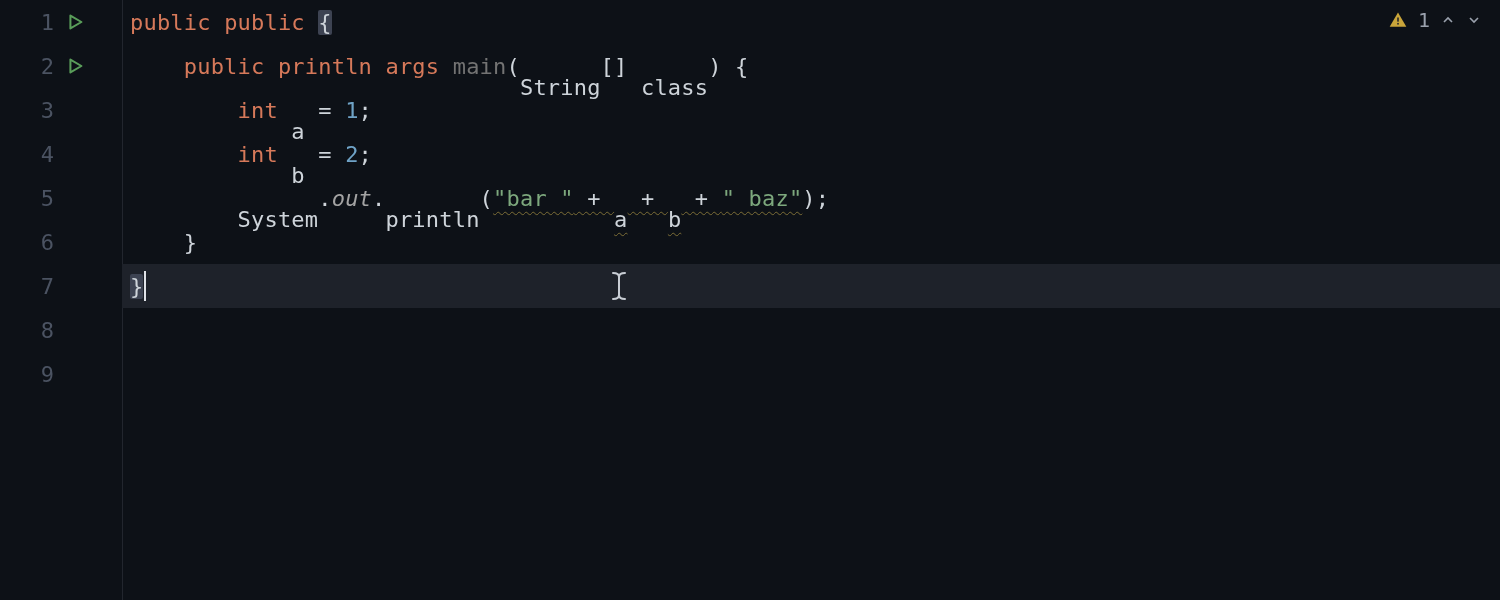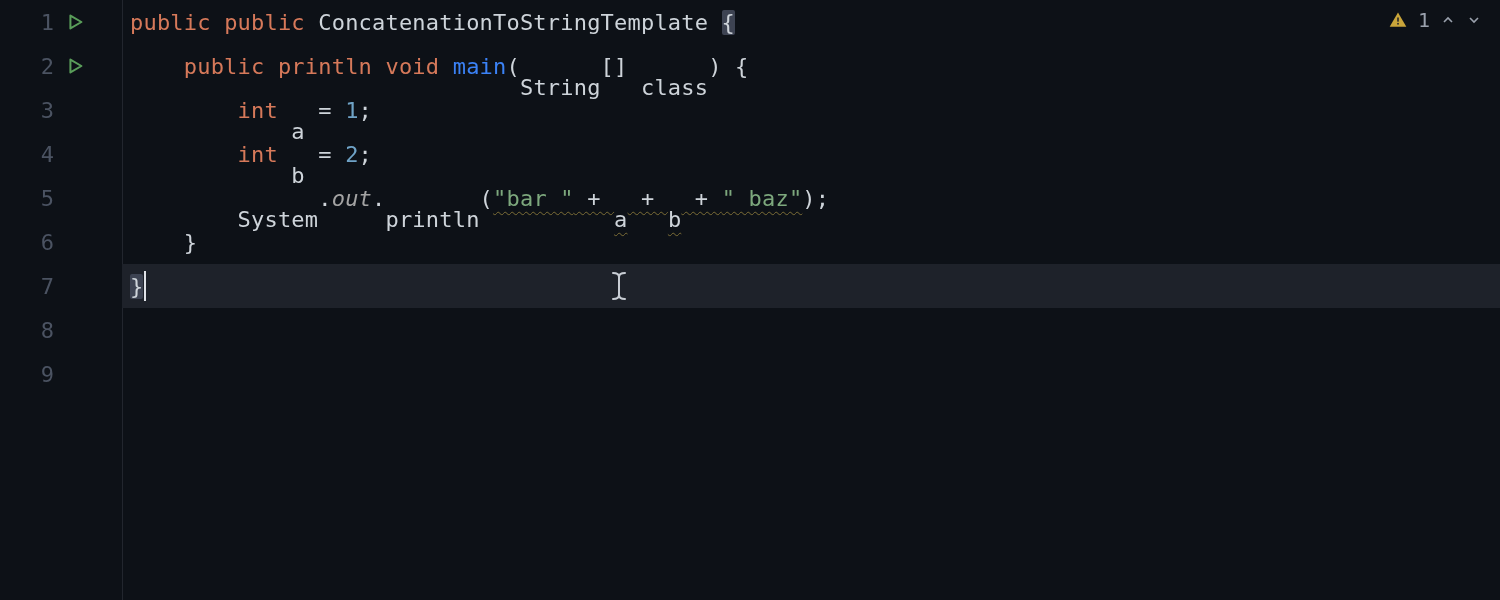--- a/index.html
+++ b/index.html
@@ -9,21 +9,21 @@
   .gutter-line { height:44px; display:flex; align-items:center; position:relative; }
   .lnum { position:absolute; right:68px; color:#4b5362; font-size:22px; text-align:right; width:30px; }
   .run-icon { position:absolute; left:64px; width:22px; height:22px; }
   .run-icon svg { width:22px; height:22px; display:block; }
   .code-area { flex:1; position:relative; }
   .code-line { height:44px; display:flex; align-items:center; white-space:pre; font-size:22px; color:#ced4da; position:relative; padding-left:8px; letter-spacing:0.2px; }
   .code-line.active { background:#1e222a; }
   .tok-kw      { color:#d6795a; }
   .tok-default { color:#ced4da;margin-top:42px; }
   .tok-class   { color:#ced4da; }
-  .tok-method  { color:#3b82f6; }
+  .tok-method  { color:#737373; }
   .tok-static  { color:#a3a3a3; font-style:italic; }
   .tok-string  { color:#7da87d; }
   .tok-num     { color:#6fa3c7; }
   .tok-punc    { color:#ced4da; }
   .tok-brace-hl{ background:#3d4352; border-radius:2px; }
   .wavy { text-decoration-line:underline; text-decoration-style:wavy; text-decoration-color:#7c6d36; text-underline-offset:5px; text-decoration-thickness:1.2px; }
   .caret { display:inline-block; width:2px; height:30px; background:#e0e3e8; vertical-align:middle; margin-left:1px; }
   .text-cursor-icon { position:absolute; left:488px; top:7px; color:#c8cdd4; }
   .text-cursor-icon svg { width:18px; height:30px; }
   .inspection { position:absolute; top:8px; right:18px; display:flex; align-items:center; gap:10px; color:#9aa1ad; font-size:20px; }
@@ -72,22 +72,22 @@
       </div>
       <div class="gutter-line">
         <span class="lnum">8</span>
       </div>
       <div class="gutter-line">
         <span class="lnum">9</span>
       </div>
     </div>
 
   <div class="code-area" id="code">
-      <div class="code-line"><span class="tok-kw">public </span><span class="tok-kw">public </span><span class="tok-class">ConcatenationToStringTemplate </span><span class="tok-punc tok-brace-hl">{</span></div>
-      <div class="code-line"><span>    </span><span class="tok-kw">public </span><span class="tok-kw">println </span><span class="tok-kw">void </span><span class="tok-method">main</span><span class="tok-punc">(</span><span class="tok-default">String</span><span class="tok-punc">[] </span><span class="tok-default">class</span><span class="tok-punc">) {</span></div>
+      <div class="code-line"><span class="tok-kw">public </span><span class="tok-kw">public </span><span class="tok-punc tok-brace-hl">{</span></div>
+      <div class="code-line"><span>    </span><span class="tok-kw">public </span><span class="tok-kw">println </span><span class="tok-kw">args </span><span class="tok-method">main</span><span class="tok-punc">(</span><span class="tok-default">String</span><span class="tok-punc">[] </span><span class="tok-default">class</span><span class="tok-punc">) {</span></div>
       <div class="code-line"><span>        </span><span class="tok-kw">int </span><span class="tok-default">a </span><span class="tok-punc">= </span><span class="tok-num">1</span><span class="tok-punc">;</span></div>
       <div class="code-line"><span>        </span><span class="tok-kw">int </span><span class="tok-default">b </span><span class="tok-punc">= </span><span class="tok-num">2</span><span class="tok-punc">;</span></div>
       <div class="code-line"><span>        </span><span class="tok-default">System</span><span class="tok-punc">.</span><span class="tok-static">out</span><span class="tok-punc">.</span><span class="tok-default">println</span><span class="tok-punc">(</span><span class="tok-string wavy">"bar "</span><span class="tok-punc wavy"> + </span><span class="tok-default wavy">a</span><span class="tok-punc wavy"> + </span><span class="tok-default wavy">b</span><span class="tok-punc wavy"> + </span><span class="tok-string wavy">" baz"</span><span class="tok-punc">);</span></div>
       <div class="code-line"><span>    </span><span class="tok-punc">}</span></div>
       <div class="code-line active"><span class="tok-punc tok-brace-hl">}</span><span class="caret"></span><span class="text-cursor-icon"><svg viewBox="0 0 18 30">
             <path d="M3 2 Q9 2 9 6 Q9 2 15 2 M9 6 L9 24 M3 28 Q9 28 9 24 Q9 28 15 28" fill="none" stroke="#c8cdd4" stroke-width="2" stroke-linecap="round"></path>
           </svg></span></div>
       <div class="code-line"></div>
       <div class="code-line"></div>
     </div>

